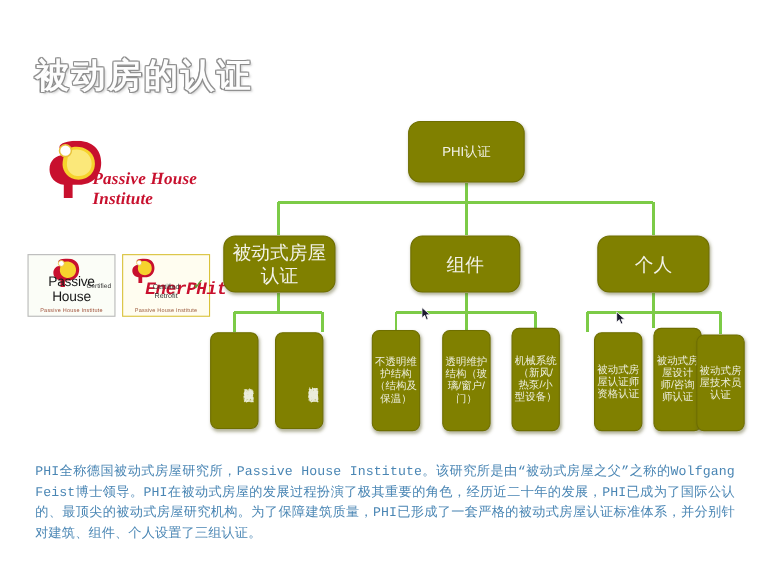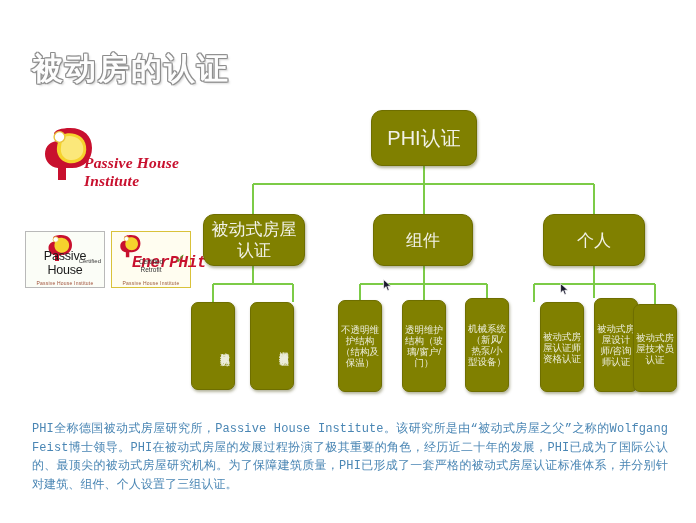--- a/index.html
+++ b/index.html
@@ -68,21 +68,21 @@
   .chart{position:absolute;left:0;top:0;width:696px;height:410px;}
   .lines{position:absolute;left:0;top:0;}
   .node{
     position:absolute;box-sizing:border-box;
     background:#808000;border:1px solid #6e6e00;border-radius:9px;
     color:#f2f2e8;display:flex;align-items:center;justify-content:center;
     text-align:center;
     box-shadow:1px 2px 3px rgba(90,90,40,.45);
     overflow:hidden;
   }
-  .node.root{font-size:20px;border-radius:11px;}
+  .node.root{font-size:12px;border-radius:11px;}
   .node.branch{font-size:17px;line-height:21px;border-radius:11px;}
   .node.leaf{
     font-size:9.5px;line-height:11px;border-radius:7px;padding:3px 2px;
     color:#eceddc;
   }
   .node.leaf.vert{
     writing-mode:vertical-rl;text-orientation:upright;
     letter-spacing:.5px;line-height:13px;align-items:flex-start;
     padding-top:5px;
   }

